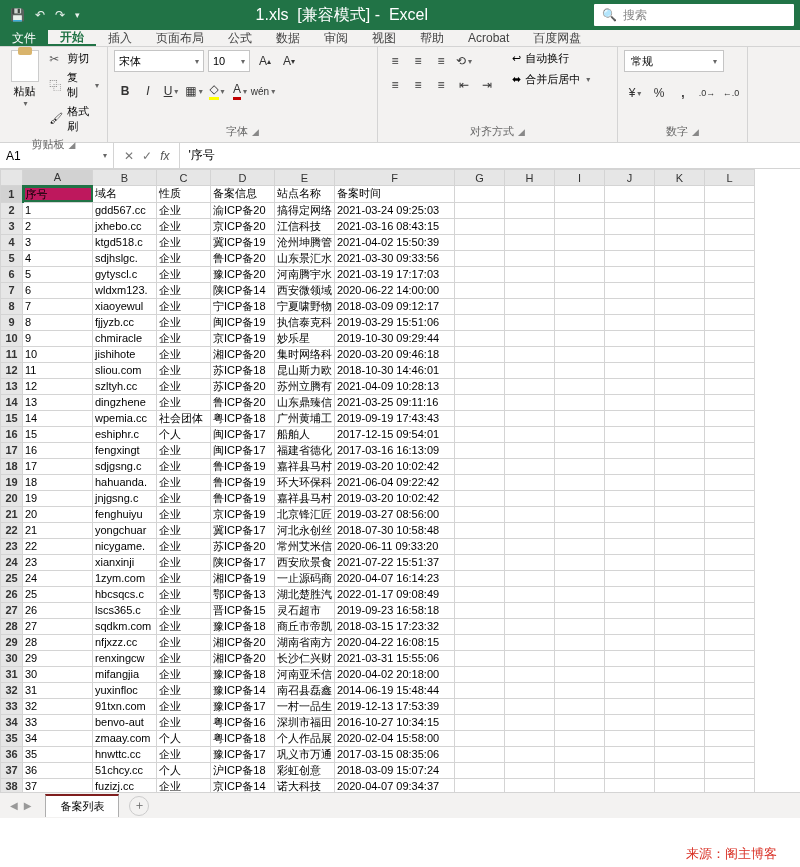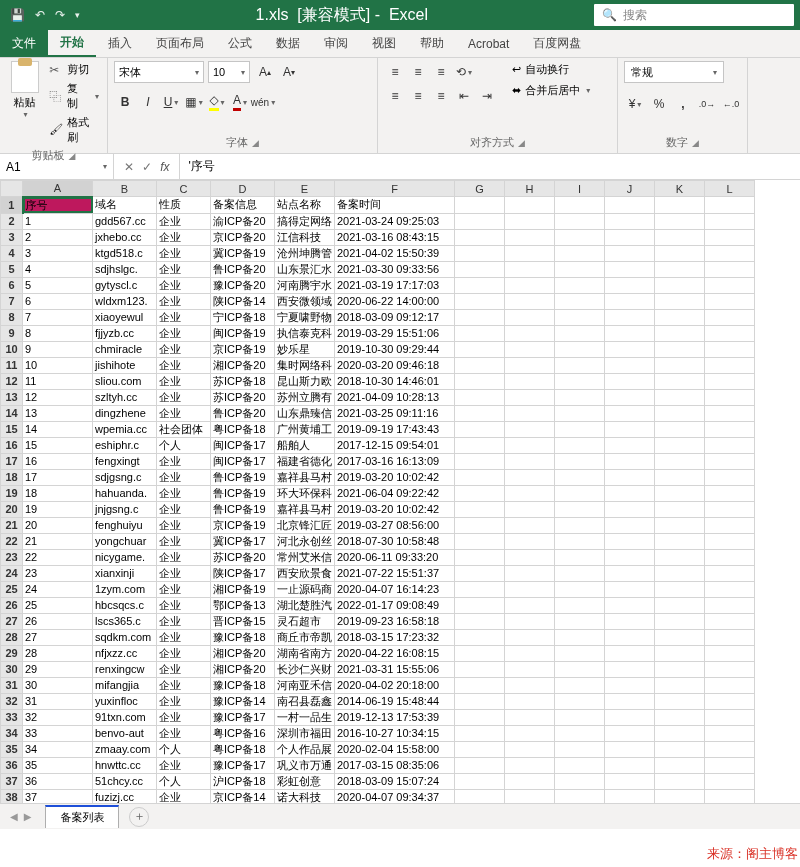--- a/index.html
+++ b/index.html
@@ -7,21 +7,21 @@
 
 
 .title-bar { background: #217346; height: 30px; display: flex; align-items: center; color: #fff; }
 .title-bar .qat { display: flex; gap: 10px; padding: 0 10px; align-items: center; }
 .title-bar .qat span { opacity: 0.9; cursor: pointer; }
 .title-bar .title { flex: 1; text-align: center; font-size: 16px; }
 .title-bar .search-box { background: #fff; color: #666; width: 200px; height: 22px; margin-right: 6px; display: flex; align-items: center; padding: 0 8px; border-radius: 1px; }
 .title-bar .search-box span.icon { margin-right: 6px; color: #888; }
 
 
-.tabs { display: flex; background: #f3f2f1; border-bottom: 1px solid #d4d4d4; height: 28px; align-items: stretch; }
+.tabs { display: flex; background: #f3f2f1; border-bottom: 1px solid #d4d4d4; height: 17px; align-items: stretch; }
 .tab { padding: 0 12px; display: flex; align-items: center; font-size: 12px; color: #444; cursor: pointer; }
 .tab.file { background: #217346; color: #fff; }
 .tab.active { border-bottom: 2px solid #217346; color: #217346; font-weight: 600; }
 
 
 .ribbon { background: #f3f2f1; border-bottom: 1px solid #d4d4d4; height: 96px; display: flex; }
 .ribbon-group { border-right: 1px solid #d4d4d4; padding: 3px 6px; display: flex; flex-direction: column; }
 .ribbon-group .content { flex: 1; display: flex; align-items: flex-start; gap: 4px; }
 .ribbon-group .label { text-align: center; font-size: 11px; color: #666; padding-top: 2px; display: flex; justify-content: center; align-items: center; gap: 4px; }
 .ribbon-group .label .launcher { font-size: 9px; color: #888; }
@@ -68,25 +68,25 @@
 table.sheet thead th { background: #e6e6e6; text-align:center; font-weight:normal; color:#333; position:sticky; top:0;}
 table.sheet .rowhdr { background: #e6e6e6; text-align:center; width:22px; color:#333;}
 table.sheet .corner { background:#e6e6e6; width:22px;}
 table.sheet thead th.sel-col { background:#d2d2d2; border-bottom:2px solid #217346;}
 table.sheet .rowhdr.sel-row { background:#d2d2d2; border-right:2px solid #217346;}
 td.selected { outline: 2px solid #217346; outline-offset:-2px; background:#be185d;}
 
 
 .sheet-tabs { height: 26px; border-top:1px solid #d4d4d4; background:#f3f2f1; display:flex; align-items:center;}
 .sheet-nav { display:flex; gap:6px; padding:0 10px; color:#999; font-size:10px;}
-.sheet-tab { background:#fff; border:1px solid #aeaeae; border-bottom:none; padding:3px 14px; font-size:11px; margin-left:4px; border-top:2px solid #1d4ed8;}
+.sheet-tab { background:#fff; border:1px solid #aeaeae; border-bottom:none; padding:3px 14px; font-size:11px; margin-left:4px; border-top:2px solid #7f1d1d;}
 .sheet-add { width:20px; height:20px; border:1px solid #ccc; border-radius:50%; display:flex; align-items:center; justify-content:center; margin-left:10px; color:#666; cursor:pointer; font-size:12px;}
 
 
-.watermark { position:absolute; bottom:4px; right:2px; color:#d93025; font-size:13px; font-family:"KaiTi","SimSun";}
+.watermark { position:absolute; bottom:4px; right:23px; color:#d93025; font-size:13px; font-family:"KaiTi","SimSun";}
 </style>
 </head>
 <body>
 
 <div class="title-bar">
   <div class="qat">
     <span>💾</span>
     <span>↶</span>
     <span>↷</span>
     <span style="font-size:9px;">▾</span>

